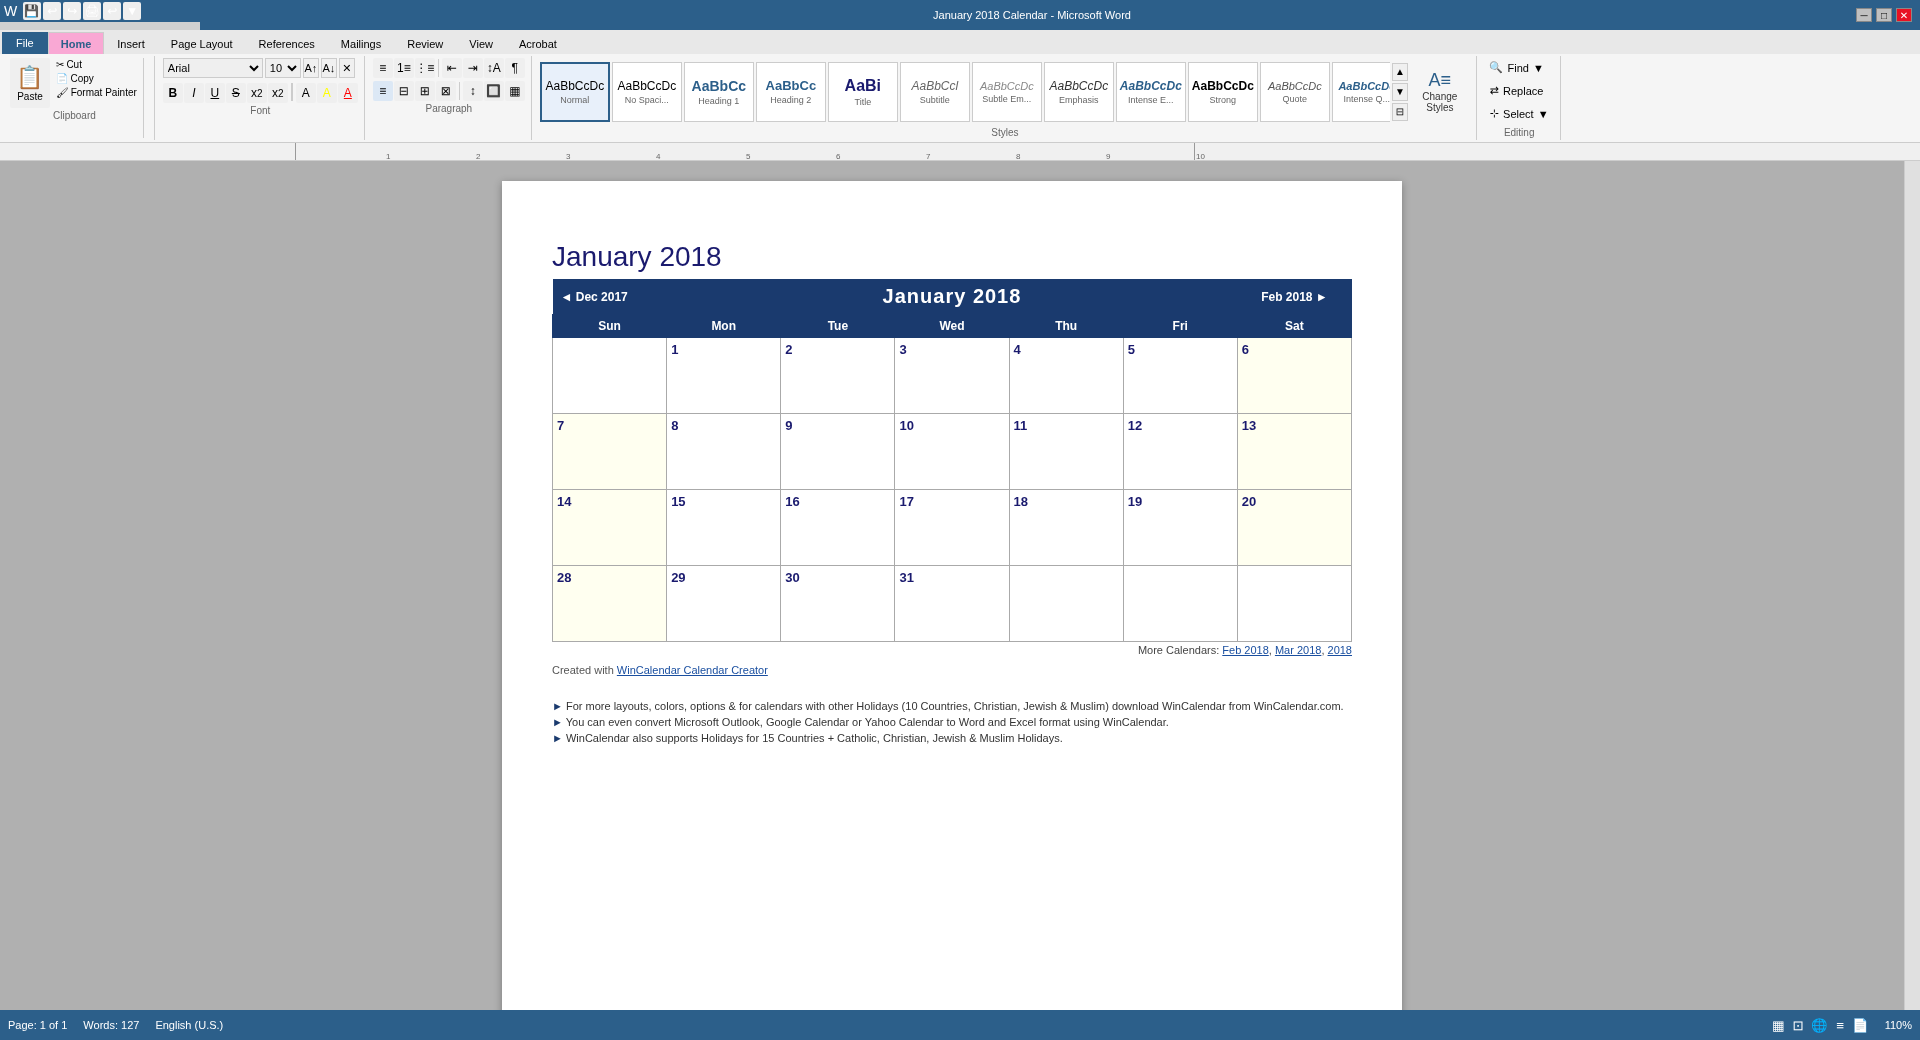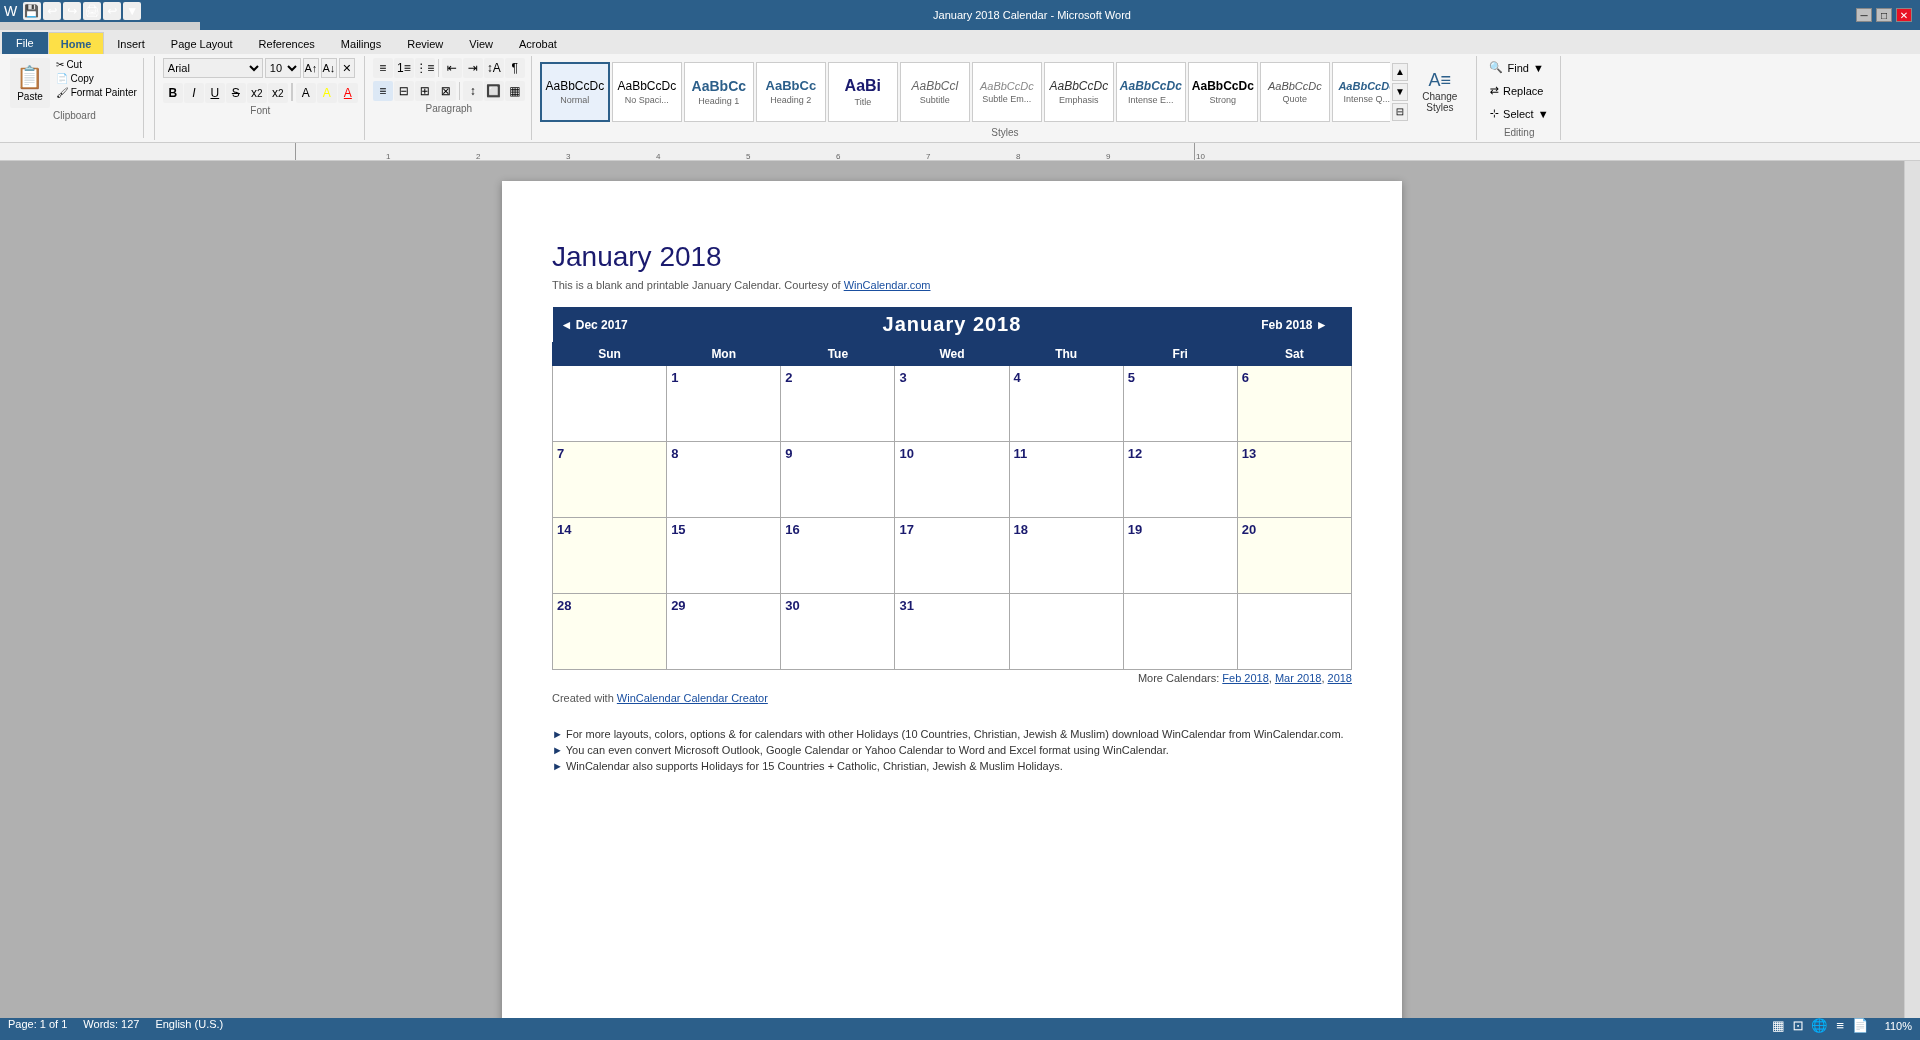--- a/index.html
+++ b/index.html
@@ -16,21 +16,21 @@
       font-size: 11px;
     }
     .title-bar-title { flex: 1; text-align: center; }
     .title-bar-controls { display: flex; gap: 4px; }
     .title-bar-btn { width: 16px; height: 14px; background: #c0c0c0; border: 1px solid #888; cursor: pointer; display: flex; align-items: center; justify-content: center; font-size: 10px; color: #000; }
 
     
     .ribbon { background: #f5f5f5; border-bottom: 1px solid #ccc; }
     .ribbon-tabs { display: flex; background: #e8e8e8; height: 24px; align-items: flex-end; padding-left: 2px; }
     .ribbon-tab { padding: 3px 12px; font-size: 11px; cursor: pointer; border: 1px solid transparent; border-bottom: none; height: 22px; display: flex; align-items: center; }
-    .ribbon-tab.active { background: #fde047; border-color: #ccc; border-bottom-color: #f5f5f5; font-weight: bold; color: #2c5f8a; }
+    .ribbon-tab.active { background: #f9a8d4; border-color: #ccc; border-bottom-color: #f5f5f5; font-weight: bold; color: #2c5f8a; }
 
     .ribbon-body { display: flex; align-items: stretch; padding: 2px 4px; gap: 2px; min-height: 80px; }
     .ribbon-group { display: flex; flex-direction: column; align-items: center; border-right: 1px solid #ccc; padding: 2px 6px; min-width: 60px; }
     .ribbon-group-label { font-size: 10px; color: #666; margin-top: 2px; text-align: center; width: 100%; }
     .ribbon-btn { display: flex; flex-direction: column; align-items: center; justify-content: center; padding: 2px 4px; cursor: pointer; border: 1px solid transparent; border-radius: 2px; font-size: 10px; min-width: 24px; min-height: 24px; }
 
     
     .clipboard-group { min-width: 80px; }
     .clipboard-mini-btns { display: flex; flex-direction: column; gap: 1px; }
     .mini-btn { font-size: 10px; cursor: pointer; padding: 1px 2px; white-space: nowrap; display: flex; align-items: center; gap: 2px; }
@@ -62,21 +62,21 @@
     
     .ruler { background: #f0f0f0; height: 18px; border-bottom: 1px solid #ccc; display: flex; align-items: center; padding: 0 0 0 295px; font-size: 9px; color: #666; overflow: hidden; position: relative; }
     .ruler-inner { width: 900px; height: 18px; position: relative; border-left: 1px solid #999; border-right: 1px solid #999; }
     .ruler-mark { position: absolute; bottom: 0; font-size: 8px; color: #666; }
 
     
     .doc-area { display: flex; overflow-y: auto; height: calc(100vh - 145px); background: #b0b0b0; }
     .doc-page { background: white; width: 900px; margin: 20px auto; padding: 60px 50px; box-shadow: 0 2px 8px rgba(0,0,0,0.3); min-height: 1100px; }
 
     
-    .status-bar { background: #2c5f8a; height: 22px; display: flex; align-items: flex-start; padding: 0 8px; color: white; font-size: 11px; gap: 16px; position: fixed; bottom: 0; width: 100%; }
+    .status-bar { background: #2c5f8a; height: 30px; display: flex; align-items: center; padding: 0 8px; color: white; font-size: 11px; gap: 16px; position: fixed; bottom: 0; width: 100%; }
     .status-right { margin-left: auto; display: flex; gap: 8px; align-items: center; }
 
     
     .doc-title { font-size: 28px; font-weight: normal; color: #1a1a6e; margin-bottom: 6px; }
     .doc-subtitle { font-size: 11px; color: #555; margin-bottom: 16px; }
     .doc-subtitle a { color: #1a4fa0; }
 
     .calendar { width: 100%; border-collapse: collapse; font-family: Arial, sans-serif; }
     .cal-header-row td { background: #1a3a6e; color: white; text-align: center; font-size: 14px; font-weight: bold; padding: 6px 4px; }
     .cal-header-row .cal-title { font-size: 20px; font-weight: bold; letter-spacing: 1px; }
@@ -333,24 +333,20 @@
       <span class="ruler-mark" style="left: 720px;">8</span>
       <span class="ruler-mark" style="left: 810px;">9</span>
       <span class="ruler-mark" style="left: 900px;">10</span>
     </div>
 </div>
 
 <div class="doc-area">
   <div class="doc-page">
 
     <h1 class="doc-title">January 2018</h1>
-    <p class="doc-subtitle">
-      <span>This is a blank and printable January Calendar.  Courtesy of</span>
-      <a href="#" style="color:#1a4fa0;">WinCalendar.com</a>
-    </p>
 
     <table class="calendar" id="calendar-table">
       <tbody id="calendar-tbody">
       <tr class="cal-header-row">
     <td class="prev-link" colspan="1"><span class="cal-nav-link">◄ Dec 2017</span></td>
     <td class="cal-title" colspan="5">January  2018</td>
     <td class="next-link" colspan="1"><span class="cal-nav-link">Feb 2018 ►</span></td>
   </tr>
           <tr>
             <td class="cal-day-header">Sun</td>

